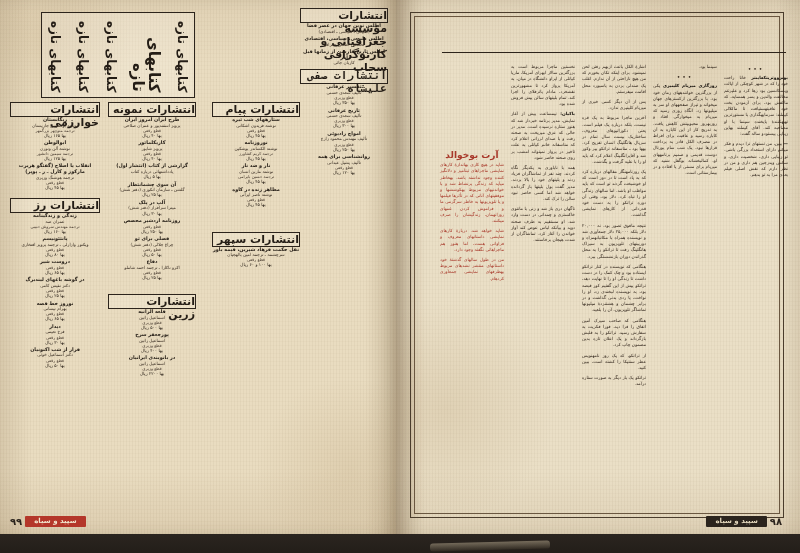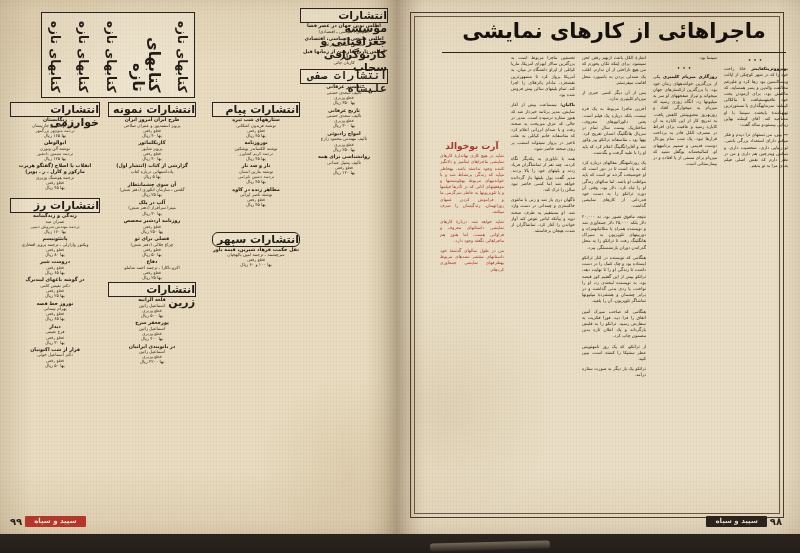--- a/index.html
+++ b/index.html
@@ -81,21 +81,21 @@
 
   
   .rp-frame{position:absolute;left:14px;top:12px;width:372px;height:504px;
     border:1.2px solid #4a3c2c;}
   .rp-frame:before{content:"";position:absolute;left:3px;top:3px;right:3px;bottom:3px;
     border:.8px solid #6a5740;}
   .headline{position:absolute;right:14px;top:18px;width:344px;text-align:center;
     font-size:21px;font-weight:bold;color:#17110c;letter-spacing:-.5px;line-height:26px;}
   .hl-rule{position:absolute;right:14px;top:52px;width:344px;height:1.4px;background:#2d241b;}
 
-  .rcols{position:absolute;right:12px;top:55px;width:348px;height:432px;
+  .rcols{position:absolute;right:12px;top:64px;width:348px;height:432px;
     display:flex;flex-direction:row;gap:7px;}
   .rcol{width:82px;}
   .rcol .sep{text-align:center;font-size:6px;letter-spacing:2px;color:#3a2e22;margin:2px 0 3px;}
   .rcol .lead{font-weight:bold;color:#120d08;}
   .redcol{color:#a8382a;}
   .redhead{color:#a8382a;font-weight:bold;font-size:9px;text-align:center;margin:0 0 4px;}
 </style>
 </head>
 <body>
 
@@ -185,21 +185,21 @@
               <div class="f">ترجمه حسین بایرامی</div>
               <div class="p">بها ۴۵ ریال</div>
             </div>
             <div class="book">
               <div class="t">مظاهر زنده در کاوه</div>
               <div class="a">نوشته ناصر ایرانی</div>
               <div class="f">قطع رقعی</div>
               <div class="p">بها ۴۵ ریال</div>
             </div>
           </div>
-        <div class="sec-head" style="margin-top:24px;border-radius:6px;">انتشارات سپهر</div>
+        <div class="sec-head" style="margin-top:24px;">انتشارات سپهر</div>
         <div id="sec3">
             <div class="book">
               <div class="t">نقل حکمت فرهاد شیرین، قیمه باور</div>
               <div class="a">سرچشمه ـ ترجمه امین بالهجیان</div>
               <div class="f">قطع رقعی</div>
               <div class="p">بها ۱۰۰ و ۶۰ ریال</div>
             </div>
           </div>
       </div>
 
@@ -244,21 +244,21 @@
               <div class="f">قطع رقعی</div>
               <div class="p">بها ۵۰ ریال</div>
             </div>
             <div class="book">
               <div class="t">دفاع</div>
               <div class="a">اکرو ناکارا ـ ترجمه احمد شاملو</div>
               <div class="f">قطع رقعی</div>
               <div class="p">بها ۲۵ ریال</div>
             </div>
           </div>
-        <div class="sec-head" style="margin-top:2px;padding-left:40px;">انتشارات زرین</div>
+        <div class="sec-head" style="margin-top:14px;padding-left:40px;">انتشارات زرین</div>
         <div id="sec7">
             <div class="book">
               <div class="t">قلعه الرانیه</div>
               <div class="a">اسماعیل راثین</div>
               <div class="f">قطع وزیری</div>
               <div class="p">بها ۵۰۰ ریال</div>
             </div>
             <div class="book">
               <div class="t">پورجعفر سرخ</div>
               <div class="a">اسماعیل راثین</div>
@@ -350,21 +350,20 @@
     </div>
   </div>
 
   <div class="page right">
     <div class="grain"></div>
     <div class="stain" style="left:180px;top:-50px;width:240px;height:200px;"></div>
     <div class="stain" style="left:-60px;top:300px;width:220px;height:220px;"></div>
 
     <div class="rp-frame"></div>
 
-    <div class="headline">ماجراهائی از کارهای نمایشی</div>
     <div class="hl-rule"></div>
 
     <div class="rcols">
       <div class="rcol col-body" id="rcol0">
           <div class="sep">•••</div>
           <p style="margin: 0px 0px 4px;"><b class="lead">بونزووتریتکعاینتر </b>خانا راحت خود را که در شهر کوچکی از ایالت ویسکانسین بود رها کرد و علیرغم مخالفت والدین و پسر همسایه، که ماکفش بود، برای آزمودن بخت خود عاقبتهستیافت تا ماکلالی کیملند: سرمایهگذاری با مستورترین تهیهکنندهٔ پایخنده سینما با او مصاحبه کند. آقای کیملند بهاین زیبایی بیستودو ساله گفت:</p>
           <p style="margin: 0px 0px 4px;"><b class="lead">— </b>ببین، من تستهای ترا دیدم و فکر میکنم دارای استعداد بزرگی باشی. تو زیبایی داری، شخصیت داری، و سکس وپدرجین هم داری و من در نظر دارم که نقش اصلی فیلم بعدی مرا به تو بدهم.</p>
         </div>
       <div class="rcol col-body" id="rcol1">
           <p style="margin: 0px 0px 4px;">سینما بود.</p>

